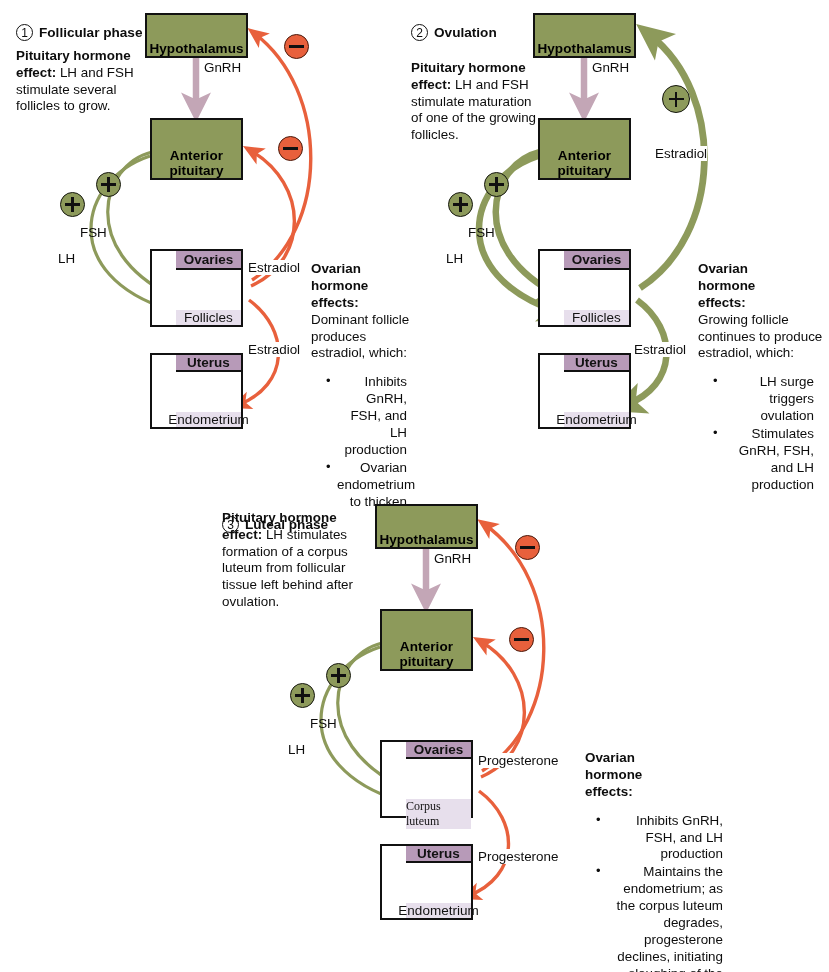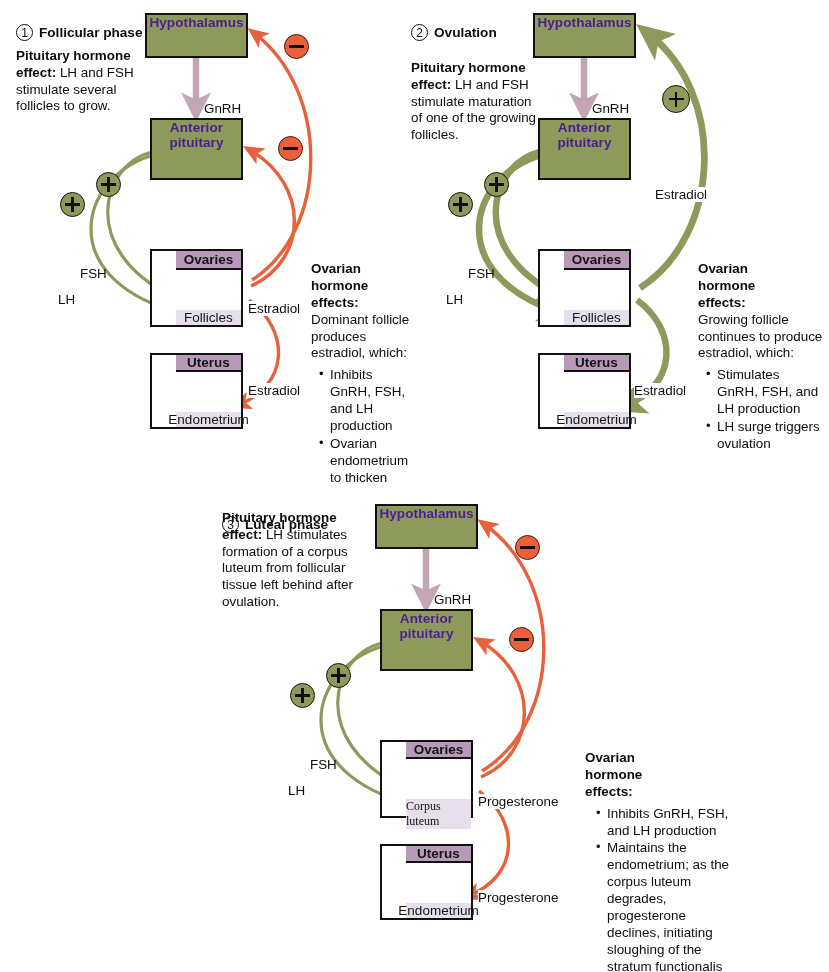--- a/index.html
+++ b/index.html
@@ -20,26 +20,26 @@
     position: absolute; left: 0; top: 0;
     width: 829px; height: 972px;
     pointer-events: none;
   }
 
   
   .box {
     position: absolute;
     border: 2.2px solid #111;
     background: #8d9a5b;
-    display: flex; align-items: flex-start; justify-content: center;
+    display: flex; align-items: flex-end; justify-content: center;
     text-align: center;
     font-weight: bold;
     font-size: 13.5px;
     line-height: 1.12;
-    color: #4c1d95;
+    color: #000000;
     letter-spacing: .1px;
   }
   .box.brain { background: #8d9a5b; }
   .organ {
     position: absolute;
     border: 2.2px solid #111;
     background: #ffffff;
     display: flex; flex-direction: column; padding-left: 24px;
   }
   .organ .head {
@@ -70,30 +70,30 @@
     white-space: nowrap;
   }
   .circ-num {
     display: inline-flex; align-items: center; justify-content: center;
     width: 17px; height: 17px; border: 1.5px solid #111;
     border-radius: 50%; font-size: 12px; font-weight: normal;
     line-height: 1; flex: 0 0 auto;
   }
   .effect-block { position: absolute; width: 160px; font-size: 13.4px; line-height: 1.26; }
   .effect-block .lead { font-weight: bold; }
-  ul.bullets { margin: 5px; padding-left: 14px; list-style: none; }
+  ul.bullets { margin: 12px; padding-left: 14px; list-style: none; text-align: right; }
   ul.bullets li { position: relative; margin: 0 0 1px 0; line-height: 1.26; }
   ul.bullets li::before {
     content: "\2022"; position: absolute; left: -11px; top: -1px; font-size: 13px;
   }
 
   
   .plabel {
     position: absolute; font-size: 13.4px; color: #0d0d0d;
-    white-space: nowrap; background: transparent; margin-top: 41px;
+    white-space: nowrap; background: transparent;
   }
 
   
   .node {
     position: absolute; width: 25px; height: 25px; border-radius: 50%;
     border: 1.6px solid #15170e;
     display: flex; align-items: center; justify-content: center;
   }
   .node.plus { background: #8d9a5b; }
   .node.minus { background: #e8603c; border-color: #4a1a0c; }
@@ -259,22 +259,22 @@
       <span class="bar-h"></span>
       <span class="bar-v"></span>
     </div>
 
   <div class="effect-block" style="left:698px; top:261px; width:128px;">
     <div class="lead">Ovarian</div>
     <div class="lead">hormone</div>
     <div class="lead">effects:</div>
     <div>Growing follicle continues to produce estradiol, which:</div>
     <ul class="bullets">
+      <li>LH surge triggers ovulation</li>
       <li>Stimulates GnRH, FSH, and LH production</li>
-      <li>LH surge triggers ovulation</li>
     </ul>
   </div>
 
   <div class="phase-title" style="left:222px; top:516px;">
     <span class="circ-num">3</span>
     <span>Luteal phase</span>
   </div>
   <div class="txt" style="left:222px; top:510px; width:148px;">
     <span class="bold">Pituitary hormone effect:</span><span> LH stimulates formation of a corpus luteum from follicular tissue left behind after ovulation.</span>
   </div>

